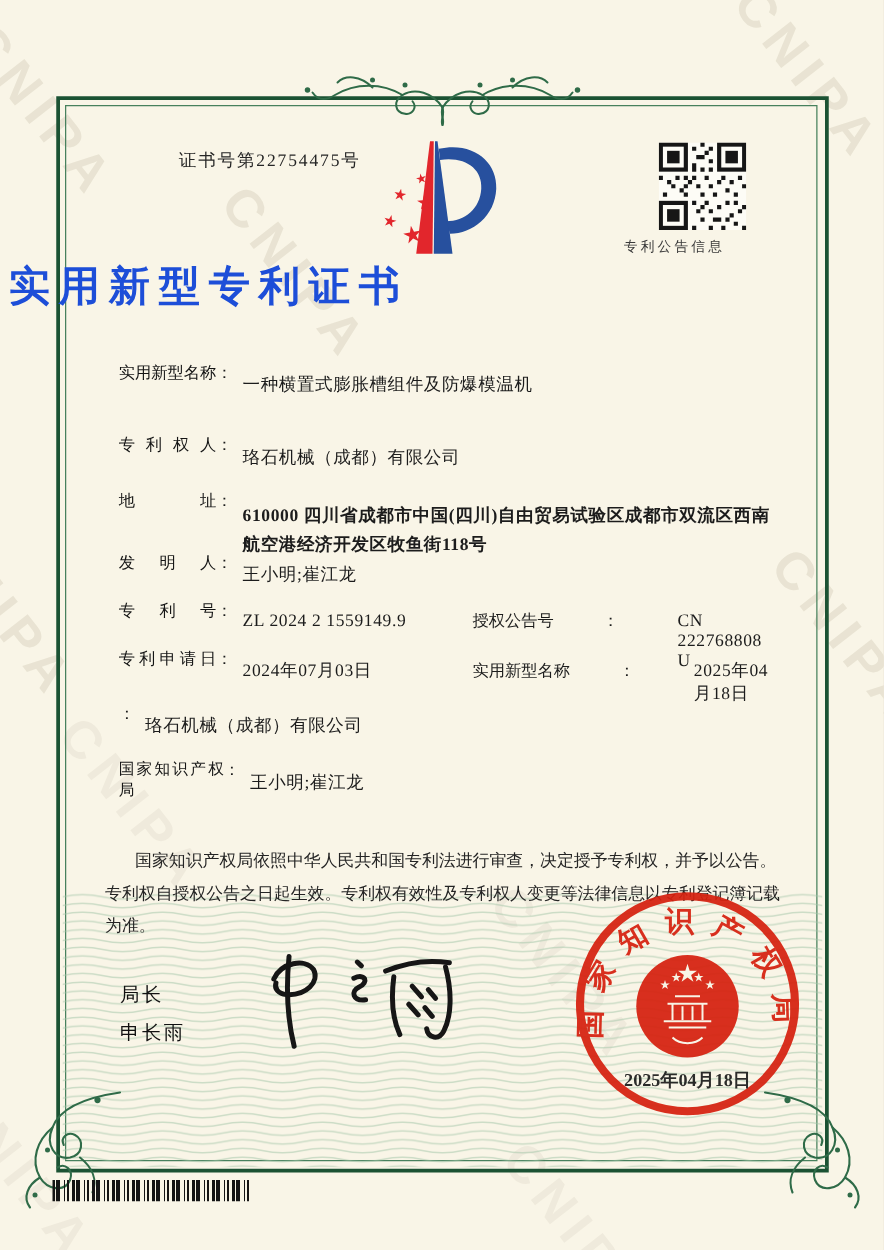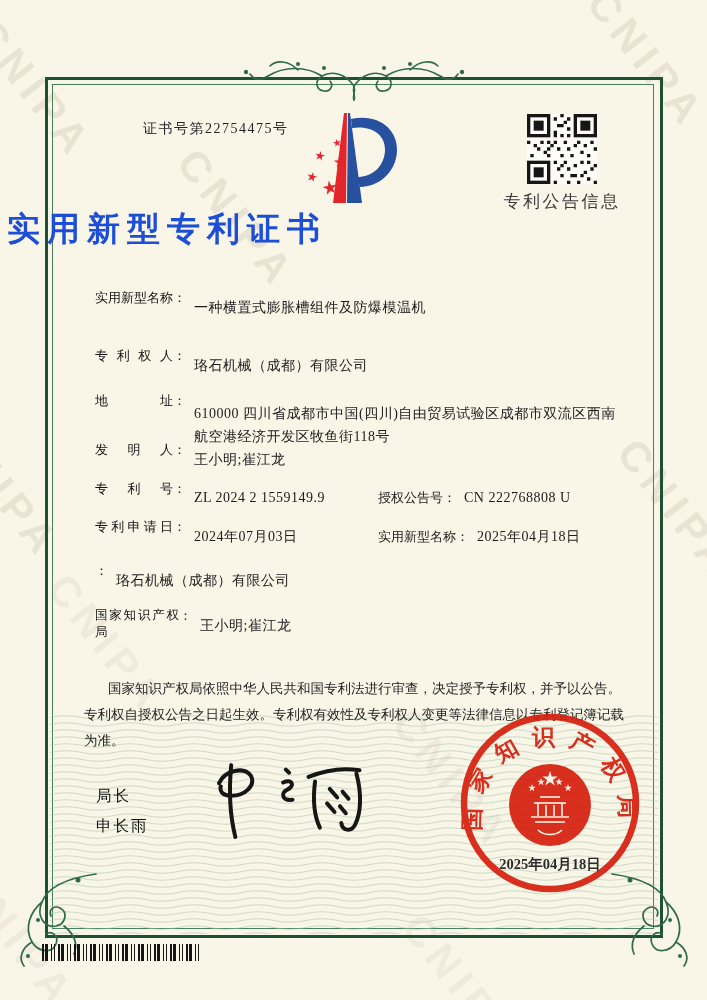--- a/index.html
+++ b/index.html
@@ -15,29 +15,29 @@
       border:3px solid #1b5233;z-index:2;}
   .frame-inner{position:absolute;left:52px;top:84px;width:600px;height:843px;
       border:1px solid #47815d;z-index:2;}
   .deco{position:absolute;z-index:3;}
   .guilloche{position:absolute;left:50px;top:714px;width:608px;height:220px;z-index:2;}
   
   .cert-no{position:absolute;left:95px;top:120px;z-index:4;font-size:14px;letter-spacing:1.5px;color:#252525;margin-left:48px;}
   .title{position:absolute;left:0;top:207px;width:707px;z-index:4;
       font-size:33px;font-weight:bold;letter-spacing:7px;text-indent:7px;color:#1d4ed8;}
   .qr-wrap{position:absolute;left:527px;top:114px;z-index:4;width:70px;}
-  .qr-caption{position:absolute;left:499px;top:190px;width:126px;z-index:4;text-align:center;
-      font-size:17px;letter-spacing:2.5px;color:#3a3a3a;}
+  .qr-caption{position:absolute;left:499px;top:190px;width:126px;z-index:4;text-align:left;
+      font-size:11px;letter-spacing:2.5px;color:#3a3a3a;}
   .row{position:absolute;left:95px;width:525px;z-index:4;display:flex;align-items:flex-start;color:#1c1c1c;}
   .lab{flex:none;width:78px;font-size:13px;color:#141414;text-align:justify;text-align-last:justify;}
   .lab.wide{width:84px;font-size:12.5px;}
   .colon{flex:none;font-size:13px;margin-right:8px;}
   .val{font-size:14px;letter-spacing:.5px;margin-top:10px;}
-  .val.block{width:422px;line-height:23px;}
-  .col2{position:absolute;left:283px;top:0;display:flex;align-items:baseline;}
+  .val.block{width:422px;line-height:23px;font-weight:bold;}
+  .col2{position:absolute;left:283px;top:0;display:flex;align-items:baseline;gap:39px;}
   .col2 .lab2{flex:none;font-size:13px;}
   .statement{position:absolute;left:84px;top:676px;width:548px;z-index:4;font-size:13.5px;
       line-height:26px;color:#242424;}
   .statement .l1{text-indent:24px;}
   .director{position:absolute;left:96px;z-index:4;font-family:"Liberation Sans","DejaVu Sans",sans-serif;
       font-size:15.5px;letter-spacing:2px;color:#111;}
   .signature{position:absolute;left:210px;top:750px;z-index:5;transform:rotate(-2deg);}
   .seal{position:absolute;left:458px;top:711px;z-index:5;opacity:.93;}
   .page-info{position:absolute;left:0;top:911px;width:707px;z-index:4;text-align:center;
       font-size:13px;letter-spacing:1px;color:#222;}

